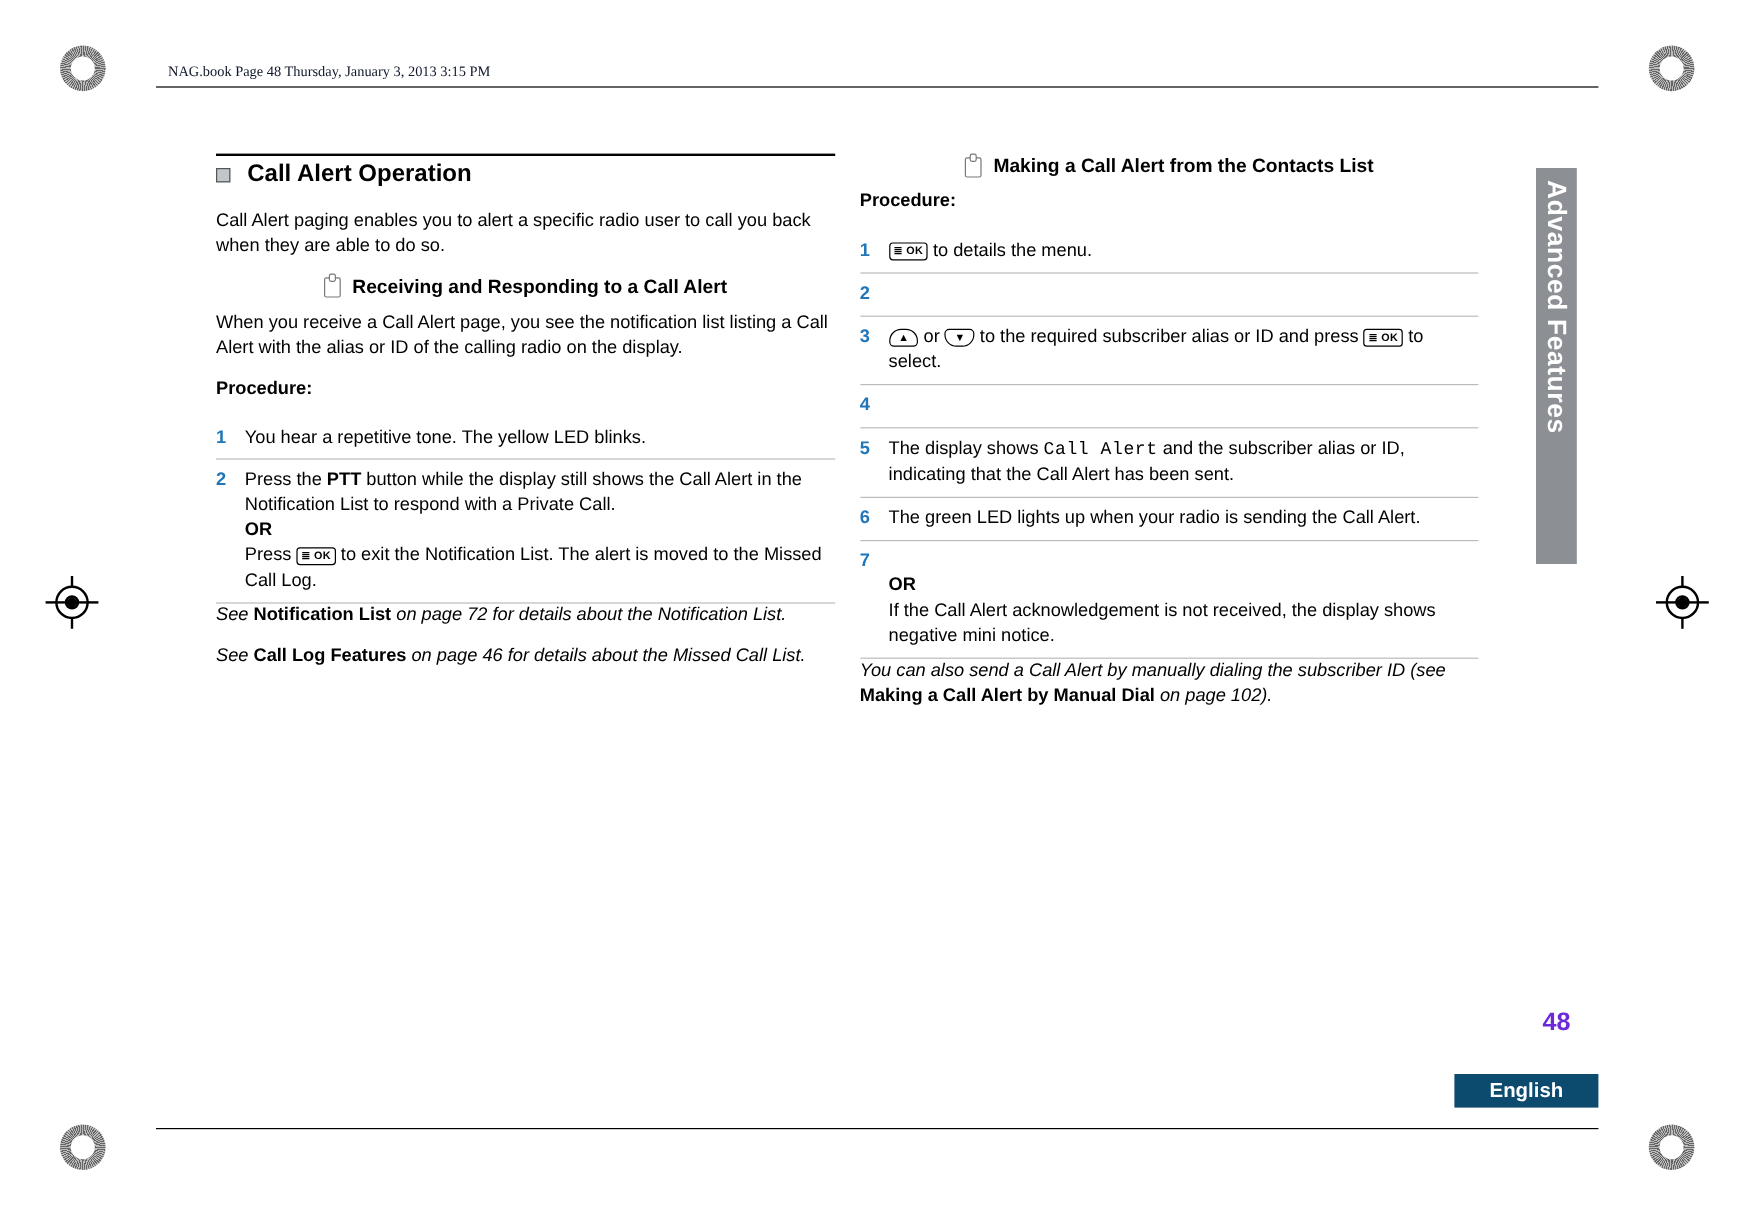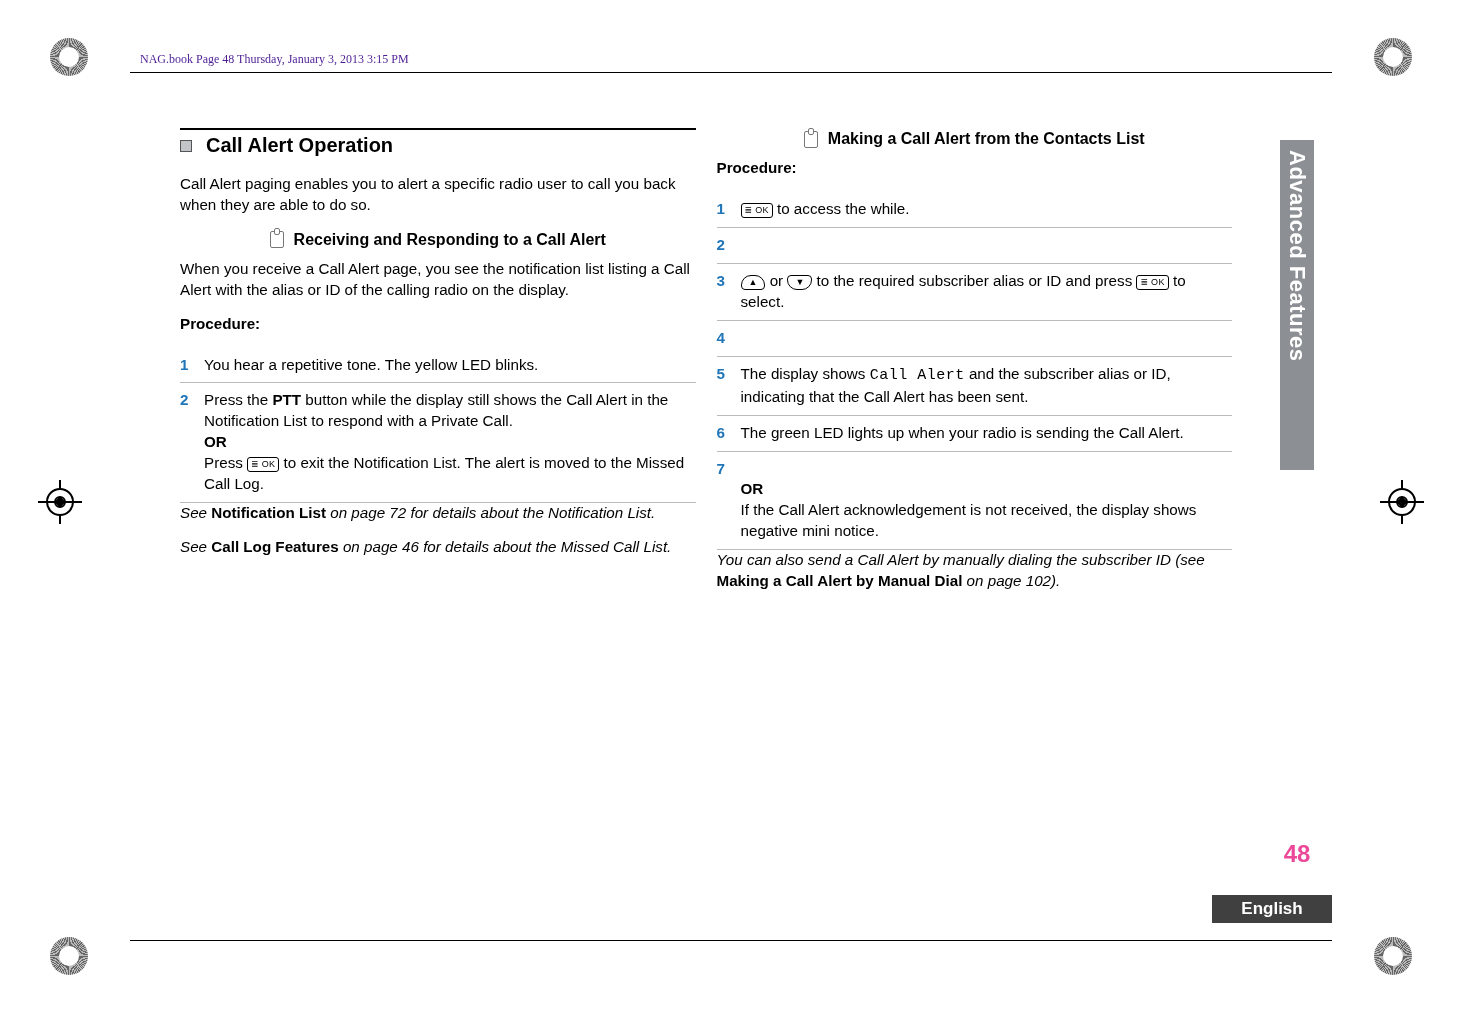--- a/index.html
+++ b/index.html
@@ -34,21 +34,21 @@
     .reg-crosshair .diamond {
       position:absolute; left:50%; top:50%; width:8px; height:8px; background:#000;
       transform: translate(-50%,-50%) rotate(45deg);
     }
     
     .top-guide, .bottom-guide { position:absolute; left:130px; right:130px; height:0; border-top:1px solid #000; }
     .top-guide { top:72px; }
     .bottom-guide { top:940px; }
     .header-line {
       position: absolute; top: 52px; left: 140px;
-      font-size: 12px; color: #4c1d95; font-family: "Times New Roman", serif;
+      font-size: 12px; color: #0f172a; font-family: "Times New Roman", serif;
     }
     
     .content {
       position: absolute;
       top: 128px; left: 180px; right: 230px;
       display: flex; gap: 21px;
     }
     .col { flex: 1; font-size: 15.2px; line-height: 1.38; }
     .col p { margin-bottom: 13px; }
     
@@ -69,44 +69,44 @@
     .step + .step { border-top: 1px solid #bbb; }
     .step .num { font-weight: bold; color:#2176b8; width:14px; flex:none; }
     .step .body { flex:1; }
     .steps-end { border-top:1px solid #bbb; margin-top:0; }
     .note { font-style: italic; margin-bottom: 12px; }
     .mono { font-family: "Courier New", monospace; font-size: 15px; letter-spacing: .5px; }
     
     .key-ok {
       display:inline-block; border:1.4px solid #000; border-radius:3px;
       padding: 0 3px; font-size:9px; line-height:13px; vertical-align: 1px;
-      font-family: Arial; letter-spacing:0.3px; font-weight:400; background:#fff;
+      font-family: Arial; letter-spacing:0.3px; font-weight:700; background:#fff;
     }
     .key-arrow {
       display:inline-block; border:1.4px solid #000; padding:1px 7px 2px;
       line-height:10px; vertical-align:1px; font-size:9px; background:#fff;
     }
     .key-up { border-radius: 10px 10px 4px 4px; }
     .key-down { border-radius: 4px 4px 10px 10px; }
     
     .side-tab {
       position:absolute; right:148px; top:140px; width:34px; height:330px;
       background:#8c8f93; color:#fff; writing-mode: vertical-rl;
       text-orientation: mixed; font-size: 22px; font-weight:bold;
       display:flex; align-items:center; justify-content:flex-start; padding-top:10px;
       letter-spacing:0.5px;
     }
     .page-num {
       position:absolute; right:148px; top:840px; width:34px;
-      text-align:center; font-size:24px; font-weight:bold; color:#ec4899;
+      text-align:center; font-size:21px; font-weight:bold; color:#6d28d9;
     }
     .lang-tab {
       position:absolute; right:148px; top:900px; width:120px;
       text-align:center; font-size:17px; font-weight:bold; color:#fff;
-      background:#404040; padding:4px 0;
+      background:#0c4a6e; padding:4px 0;
       transform: translateX(calc(-100% + 34px));
     }
     
     .lang-tab { right:148px; transform:none; width:120px; left:auto; }
     .bold { font-weight: bold; font-style: normal; }
   </style>
 </head>
 <body>
 
 <div class="reg-mark" style="top:38px; left:50px;">
@@ -184,21 +184,21 @@
   <div class="col">
     <div class="sub-head" style="margin-top:0;">
       <div class="clip"></div>
       <div class="t">Making a Call Alert from the Contacts List</div>
     </div>
     <p class="label-bold">Procedure:</p>
 
     <div class="step">
       <div class="num">1</div>
       <div class="body">
-        <span class="key-ok">≣ OK</span><span> to access the while.</span>
+        <span class="key-ok">≣ OK</span><span> to details the menu.</span>
       </div>
     </div>
     <div class="step">
       <div class="num">2</div>
     </div>
     <div class="step">
       <div class="num">3</div>
       <div class="body">
         <span class="key-arrow key-up">▲</span><span> or </span><span class="key-arrow key-down">▼</span><span> to the required subscriber alias or ID and press </span><span class="key-ok">≣ OK</span><span> to select.</span>
       </div>

